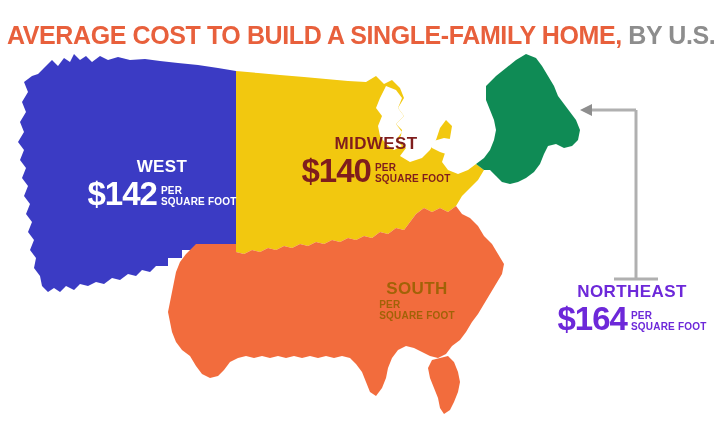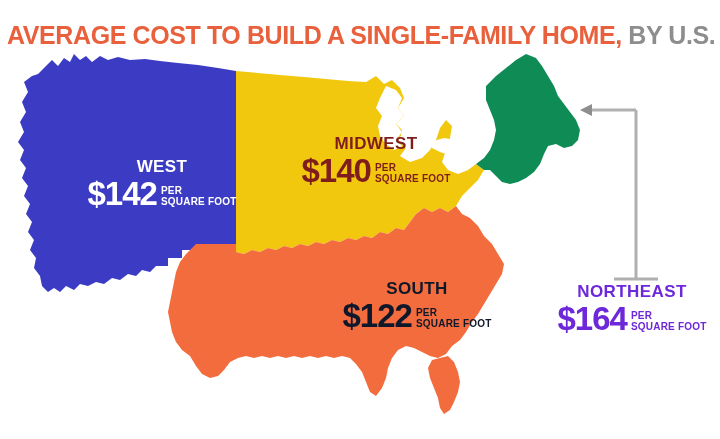--- a/index.html
+++ b/index.html
@@ -104,21 +104,21 @@
   .label-midwest {
     left: 276px;
     top: 134px;
     width: 200px;
     color: #7f1d1d;
   }
   .label-south {
     left: 322px;
     top: 279px;
     width: 190px;
-    color: #0f172a;
+    color: #a16207;
   }
   .label-northeast {
     left: 549px;
     top: 282px;
     width: 166px;
     color: #6d28d9;
   }
 </style>
 </head>
 <body>
@@ -213,21 +213,20 @@
       <span class="region-unit">
         <span>PER</span><br>
         <span>SQUARE FOOT</span>
       </span>
     </span>
   </div>
 
   <div class="region-label label-south">
     <span class="region-name">SOUTH</span>
     <span class="region-value-row">
-      <span class="region-price">$122</span>
       <span class="region-unit">
         <span>PER</span><br>
         <span>SQUARE FOOT</span>
       </span>
     </span>
   </div>
 
   <div class="region-label label-northeast">
     <span class="region-name">NORTHEAST</span>
     <span class="region-value-row">

